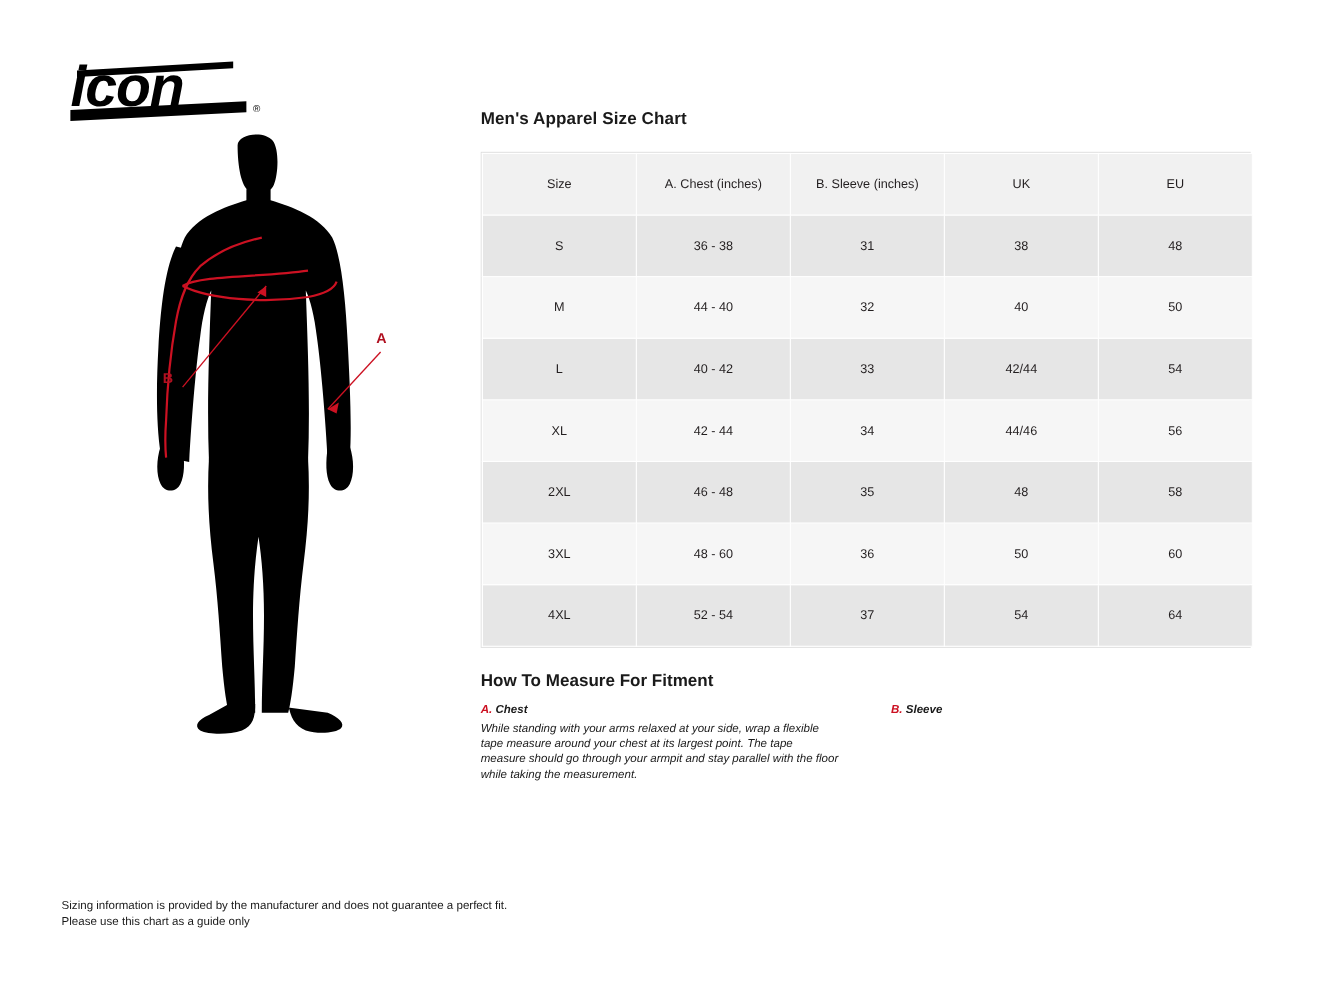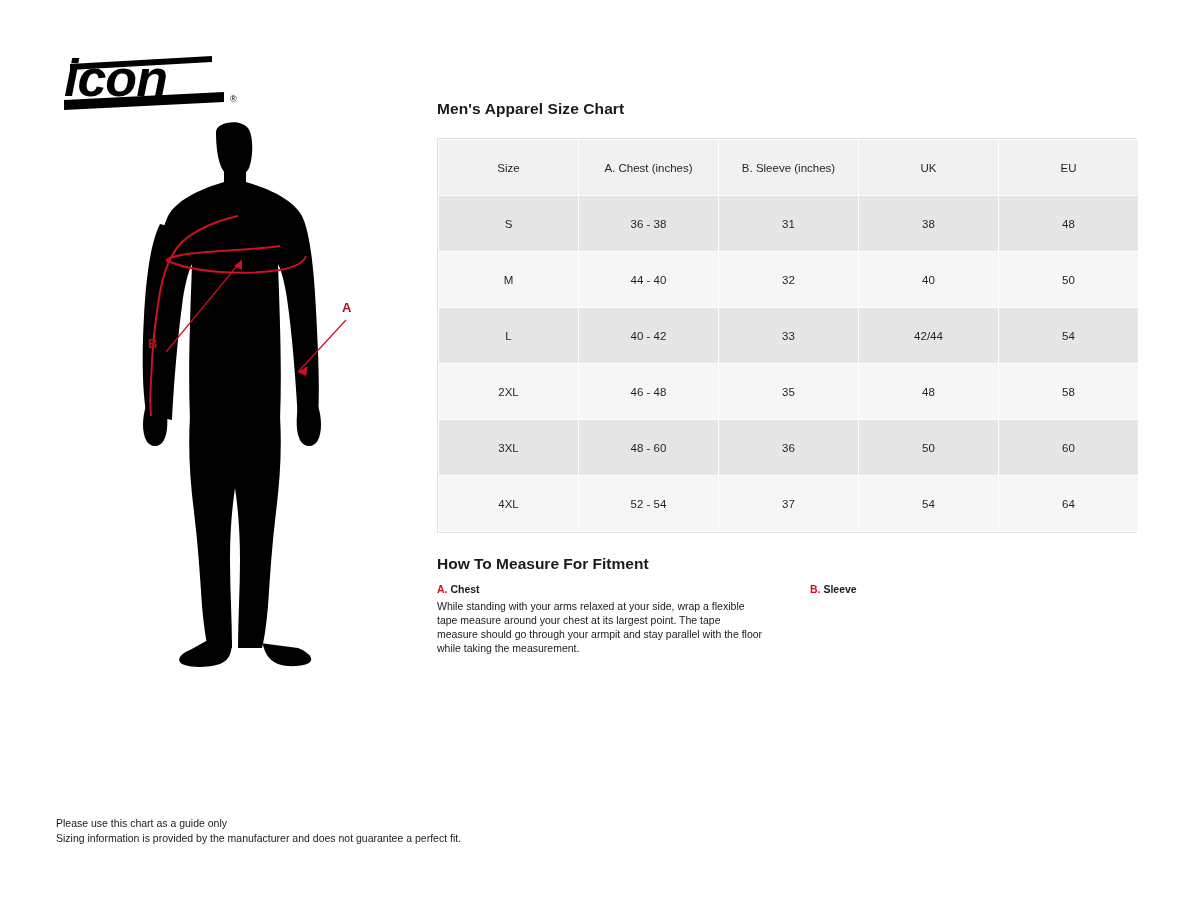--- a/index.html
+++ b/index.html
@@ -81,20 +81,21 @@
   .measure-title {
     font-size: 15.5px;
     font-weight: bold;
     margin: 22px 0 10px 0;
     color: #1a1a1a;
   }
   .measure-cols {
     display: flex;
     gap: 46px;
     width: 700px;
+    font-style: italic;
   }
   .measure-col { width: 335px; }
   .measure-head {
     font-size: 10.5px;
     font-weight: bold;
     margin-bottom: 2px;
     line-height: 1.3;
   }
   .measure-head .letter { color: #cc1122; }
   .measure-body {
@@ -249,20 +250,27 @@
           <td>50</td>
         </tr>
         <tr>
           <td>L</td>
           <td>40 - 42</td>
           <td>33</td>
           <td>42/44</td>
           <td>54</td>
         </tr>
         <tr>
+          <td>XL</td>
+          <td>42 - 44</td>
+          <td>34</td>
+          <td>44/46</td>
+          <td>56</td>
+        </tr>
+        <tr>
           <td>2XL</td>
           <td>46 - 48</td>
           <td>35</td>
           <td>48</td>
           <td>58</td>
         </tr>
         <tr>
           <td>3XL</td>
           <td>48 - 60</td>
           <td>36</td>
@@ -293,15 +301,15 @@
     <div class="measure-col">
       <div class="measure-head">
         <span class="letter">B.</span>
         <span>Sleeve</span>
       </div>
     </div>
   </div>
 </div>
 
 <div class="footer">
+  <div>Sizing information is provided by the manufacturer and does not guarantee a perfect fit.</div>
   <div>Please use this chart as a guide only</div>
-  <div>Sizing information is provided by the manufacturer and does not guarantee a perfect fit.</div>
 </div>
 
 </body></html>

